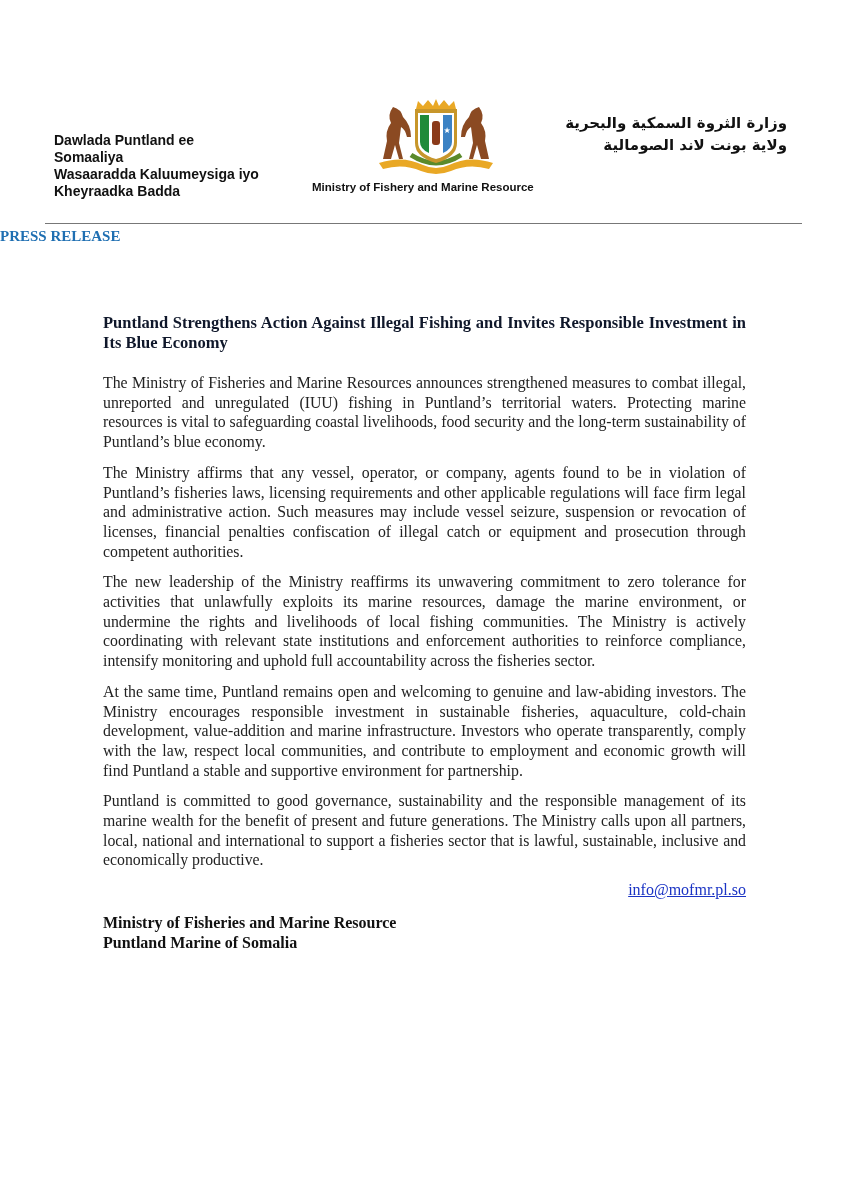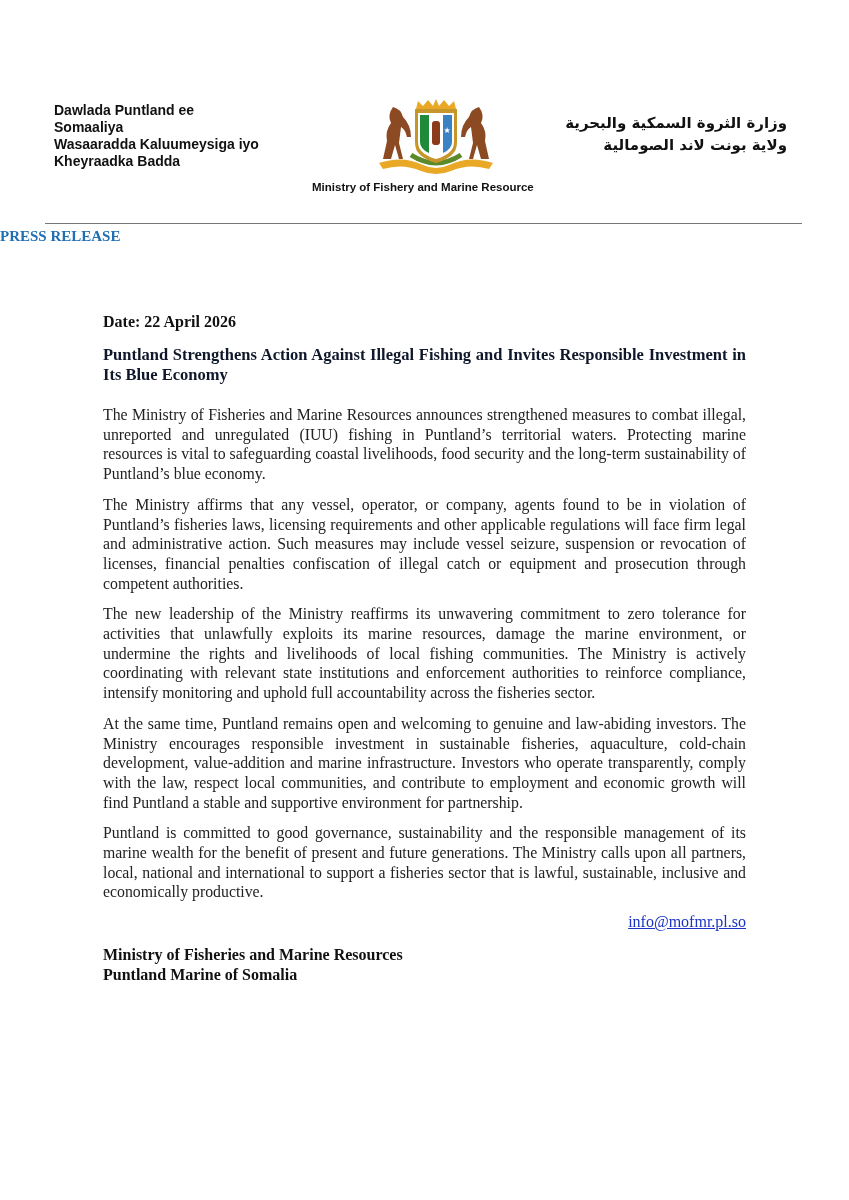--- a/index.html
+++ b/index.html
@@ -1,17 +1,17 @@
 <!DOCTYPE html>
 <html><head>
 <meta charset="utf-8">
 <style>
   html, body { margin:0; padding:0; background:#ffffff; }
   body { width:849px; height:1200px; position:relative; overflow:hidden; font-family:"DejaVu Serif", serif; color:#222; }
-  .hdr-left { position:absolute; left:54px; top:102px; font-family:"Liberation Sans", sans-serif; font-weight:bold; font-size:14px; line-height:17px; color:#111; }
+  .hdr-left { position:absolute; left:54px; top:132px; font-family:"Liberation Sans", sans-serif; font-weight:bold; font-size:14px; line-height:17px; color:#111; }
   .hdr-right { position:absolute; right:62px; top:112px; text-align:right; font-family:"DejaVu Sans", sans-serif; font-weight:bold; font-size:15px; line-height:22px; color:#111; direction:rtl; }
   .logo { position:absolute; left:373px; top:97px; width:126px; height:82px; }
   .logo-caption { position:absolute; left:312px; top:181px; font-family:"Liberation Sans", sans-serif; font-weight:bold; font-size:11.5px; color:#111; }
   .rule { position:absolute; left:45px; top:223px; width:757px; height:1px; background:#777; }
   .press { position:absolute; left:0; width:849px; top:228px; font-family:"Liberation Serif", serif; font-weight:bold; font-size:15px; color:#1f6fb2; }
   .content { position:absolute; left:103px; top:313px; width:643px; font-family:"Liberation Serif", serif; }
   .date { font-weight:bold; font-size:16px; color:#111; margin:0 0 14px 0; }
   .headline { font-weight:bold; font-size:16.5px; line-height:20px; color:#0f172a; text-align:justify; margin:0 0 20px 0; }
   p.body { font-size:15.8px; line-height:19.7px; text-align:justify; margin:0 0 11px 0; color:#222; }
   .media { font-weight:bold; font-size:16px; color:#111; margin:4px 0 12px 0; }
@@ -51,23 +51,22 @@
 
 <div class="hdr-right">
   <div>وزارة الثروة السمكية والبحرية</div>
   <div>ولاية بونت لاند الصومالية</div>
 </div>
 
 <div class="rule"></div>
 <div class="press">PRESS RELEASE</div>
 
 <div class="content">
-  <div class="date">Date: 22 April 2026</div>
   <div class="headline">Puntland Strengthens Action Against Illegal Fishing and Invites Responsible Investment in Its Blue Economy</div>
   <p class="body">The Ministry of Fisheries and Marine Resources announces strengthened measures to combat illegal, unreported and unregulated (IUU) fishing in Puntland’s territorial waters. Protecting marine resources is vital to safeguarding coastal livelihoods, food security and the long-term sustainability of Puntland’s blue economy.</p>
   <p class="body">The Ministry affirms that any vessel, operator, or company, agents found to be in violation of Puntland’s fisheries laws, licensing requirements and other applicable regulations will face firm legal and administrative action. Such measures may include vessel seizure, suspension or revocation of licenses, financial penalties confiscation of illegal catch or equipment and prosecution through competent authorities.</p>
   <p class="body">The new leadership of the Ministry reaffirms its unwavering commitment to zero tolerance for activities that unlawfully exploits its marine resources, damage the marine environment, or undermine the rights and livelihoods of local fishing communities. The Ministry is actively coordinating with relevant state institutions and enforcement authorities to reinforce compliance, intensify monitoring and uphold full accountability across the fisheries sector.</p>
   <p class="body">At the same time, Puntland remains open and welcoming to genuine and law-abiding investors. The Ministry encourages responsible investment in sustainable fisheries, aquaculture, cold-chain development, value-addition and marine infrastructure. Investors who operate transparently, comply with the law, respect local communities, and contribute to employment and economic growth will find Puntland a stable and supportive environment for partnership.</p>
   <p class="body">Puntland is committed to good governance, sustainability and the responsible management of its marine wealth for the benefit of present and future generations.  The Ministry calls upon all partners, local, national and international to support a fisheries sector that is lawful, sustainable, inclusive and economically productive.</p>
   <a class="email" href="mailto:info@mofmr.pl.so">info@mofmr.pl.so</a>
-  <div class="sig">Ministry of Fisheries and Marine Resources</div>
+  <div class="sig">Ministry of Fisheries and Marine Resource</div>
   <div class="sig">Puntland Marine of Somalia</div>
 </div>
 
 </body></html>

